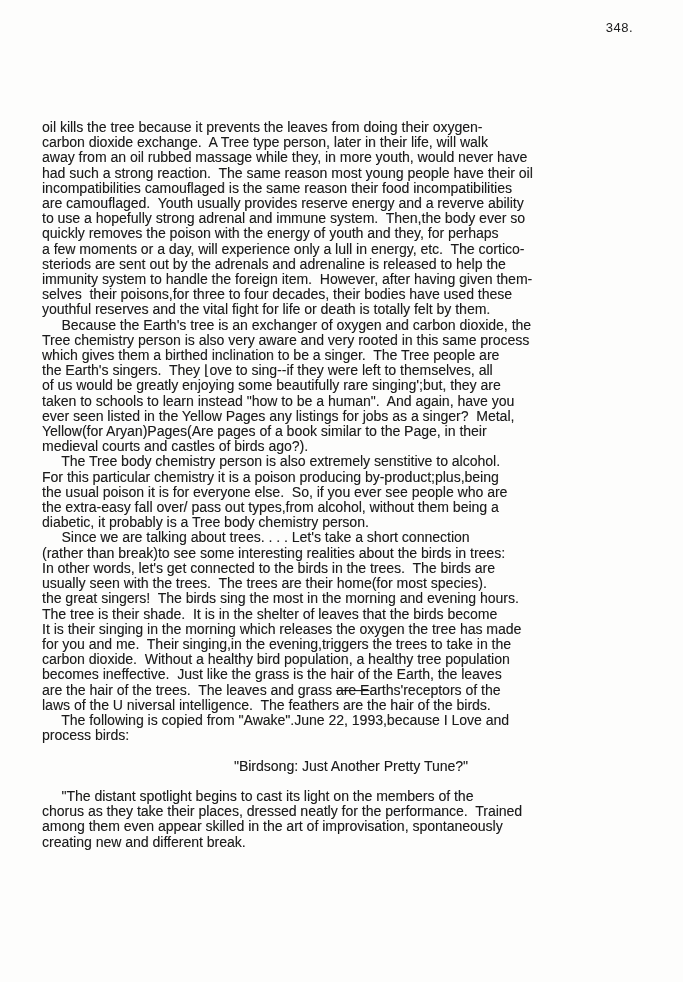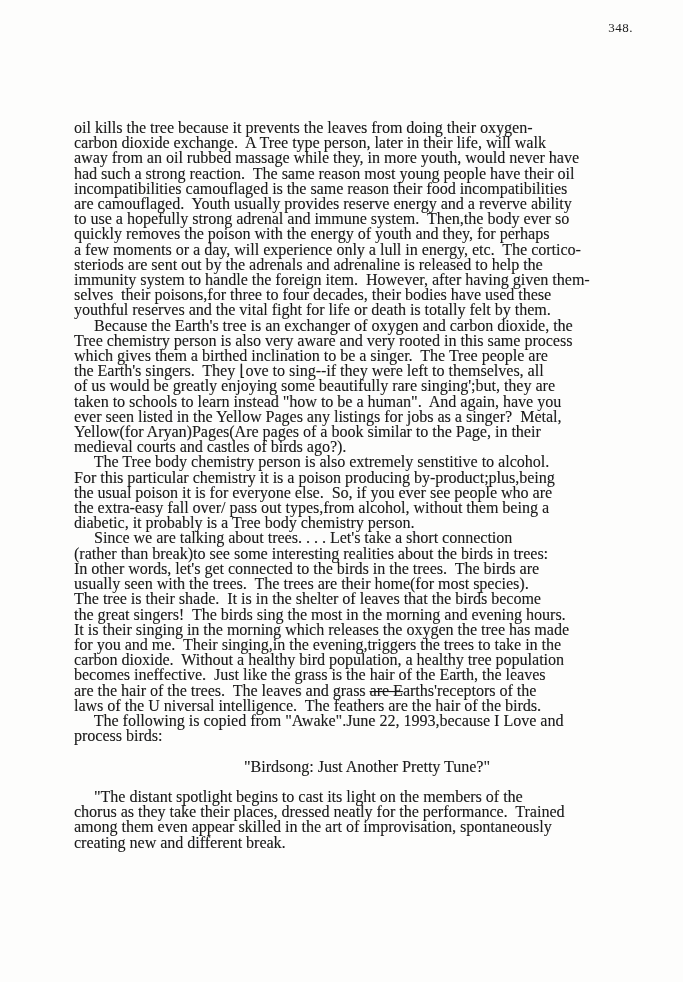--- a/index.html
+++ b/index.html
@@ -5,43 +5,42 @@
   html, body {
     margin: 0;
     padding: 0;
     background: #ffffff;
   }
   .page {
     position: relative;
     width: 683px;
     height: 982px;
     background: #fdfdfc;
-    font-family: Liberation Serif, serif;
+    font-family: Liberation Sans, sans-serif;
     color: #1b1b1b;
     overflow: hidden;
   }
   .page-number {
     position: absolute;
     top: 20px;
     right: 50px;
     font-size: 13px;
     letter-spacing: 0.5px;
   }
   .text-block {
     position: absolute;
     left: 42px;
     top: 120px;
     width: 618px;
   }
   .line {
     white-space: pre;
-    font-size: 16px;
+    font-size: 14px;
     line-height: 15.2px;
     text-shadow: 0.3px 0.3px 0 rgba(30,30,30,0.35);
-    margin-left: 32px;
   }
   .line.center {
     text-align: center;
     white-space: normal;
   }
   .underline {
     text-decoration: underline;
     text-underline-offset: 2px;
   }
   .strike {
@@ -79,22 +78,22 @@
       <div class="line">medieval courts and castles of birds ago?).</div>
       <div class="line">     The Tree body chemistry person is also extremely senstitive to alcohol.</div>
       <div class="line">For this particular chemistry it is a poison producing by-product;plus,being</div>
       <div class="line">the usual poison it is for everyone else.  So, if you ever see people who are</div>
       <div class="line">the extra-easy fall over/ pass out types,from alcohol, without them being a</div>
       <div class="line">diabetic, it probably is a Tree body chemistry person.</div>
       <div class="line">     Since we are talking about trees. . . . Let's take a short connection</div>
       <div class="line">(rather than break)to see some interesting realities about the birds in trees:</div>
       <div class="line">In other words, let's get connected to the birds in the trees.  The birds are</div>
       <div class="line">usually seen with the trees.  The trees are their home(for most species).</div>
+      <div class="line">the great singers!  The birds sing the most in the morning and evening hours.</div>
       <div class="line">The tree is their shade.  It is in the shelter of leaves that the birds become</div>
-      <div class="line">the great singers!  The birds sing the most in the morning and evening hours.</div>
       <div class="line">It is their singing in the morning which releases the oxygen the tree has made</div>
       <div class="line">for you and me.  Their singing,in the evening,triggers the trees to take in the</div>
       <div class="line">carbon dioxide.  Without a healthy bird population, a healthy tree population</div>
       <div class="line">becomes ineffective.  Just like the grass is the hair of the Earth, the leaves</div>
       <div class="line"><span>are the hair of the trees.  The leaves and grass </span><span class="strike">are E</span><span>arths'receptors of the</span></div>
       <div class="line">laws of the U niversal intelligence.  The feathers are the hair of the birds.</div>
       <div class="line">     The following is copied from "Awake".June 22, 1993,because I Love and</div>
       <div class="line">process birds:</div>
       <div class="line"> </div>
       <div class="line center"><span>"Birdsong:  Just Another Pretty Tune?"</span></div>

